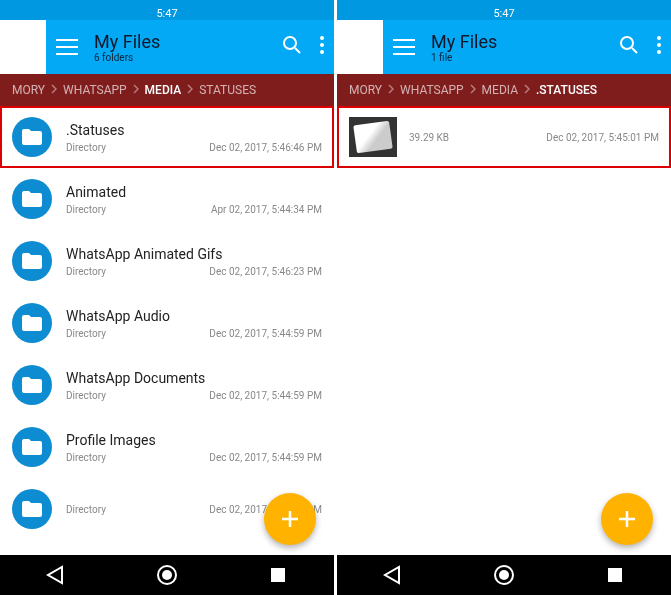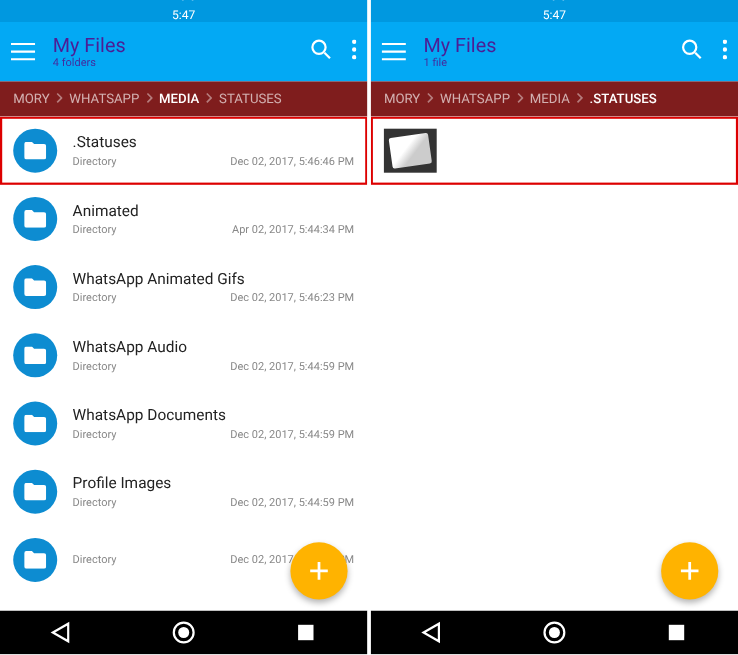--- a/index.html
+++ b/index.html
@@ -1,20 +1,20 @@
 <!DOCTYPE html>
 <html><head>
 <meta charset="utf-8">
 <style>
   * { box-sizing: border-box; margin: 0; padding: 0; }
   body { font-family: Roboto, Arial, sans-serif; background: #fff; width: 671px; height: 595px; display: flex; gap: 3px; }
   .phone { width: 334px; height: 595px; background: #fff; position: relative; overflow: hidden; display: flex; flex-direction: column; }
   .statusbar { height: 20px; background: #0098e0; display: flex; justify-content: flex-end; align-items: center; padding: 0 6px; gap: 4px; color: #fff; font-size: 11px; flex-direction: column; }
   .statusbar .ic { display: inline-flex; }
-  .appbar { background: #03a9f4; height: 54px; display: flex; align-items: center; padding: 0 10px; color: #4c1d95; }
+  .appbar { background: #03a9f4; height: 54px; display: flex; align-items: center; padding: 0 10px; color: #0f172a; margin-left: 46px; }
   .hamburger { width: 22px; height: 16px; margin-right: 16px; }
   .title-block { flex: 1; }
   .title { font-size: 18px; font-weight: 400; }
   .subtitle { font-size: 10px; opacity: 0.9; }
   .appbar-actions { display: flex; gap: 18px; align-items: center; }
   .breadcrumbs { background: #7f1d1d; height: 32px; display: flex; align-items: center; padding: 0 6px; color: rgba(255,255,255,0.65); font-size: 12px; overflow: hidden; white-space: nowrap; }
   .crumb { padding: 0 6px; }
   .crumb.active { color: #fff; font-weight: 500; }
   .chev { opacity: 0.65; }
   .list { flex: 1; overflow: hidden; background: #fff; position: relative; }
@@ -58,21 +58,21 @@
       </span>
     <span>70%</span>
     <span>5:47</span>
   </div>
   <div class="appbar">
     <div class="hamburger"><svg width="22" height="16" viewBox="0 0 22 16">
           <path d="M0 1h22M0 8h22M0 15h22" stroke="#fff" stroke-width="2"></path>
         </svg></div>
     <div class="title-block">
       <div class="title">My Files</div>
-      <div class="subtitle">4 folders</div>
+      <div class="subtitle">6 folders</div>
     </div>
     <div class="appbar-actions">
       <span><svg width="20" height="20" viewBox="0 0 20 20">
             <circle cx="8" cy="8" r="6" fill="none" stroke="#fff" stroke-width="2"></circle>
             <path d="M13 13l5 5" stroke="#fff" stroke-width="2"></path>
           </svg></span>
       <span><svg width="4" height="18" viewBox="0 0 4 18">
             <circle cx="2" cy="2" r="2" fill="#fff"></circle>
             <circle cx="2" cy="9" r="2" fill="#fff"></circle>
             <circle cx="2" cy="16" r="2" fill="#fff"></circle>
@@ -270,20 +270,24 @@
       <span class="crumb">MEDIA</span>
       <span class="chev"><svg width="6" height="10" viewBox="0 0 6 10">
           <path d="M1 1l4 4-4 4" fill="none" stroke="rgba(255,255,255,0.65)" stroke-width="1.5"></path>
         </svg></span>
       <span class="crumb active">.STATUSES</span>
     </div>
   <div class="list" id="list-right">
       <div class="row highlight">
         <div class="thumb"></div>
         <div class="row-text">
+          <div class="row-meta">
+            <span>39.29 KB</span>
+            <span>Dec 02, 2017, 5:45:01 PM</span>
+          </div>
         </div>
       </div>
     </div>
   <div class="fab">
       <svg width="22" height="22" viewBox="0 0 22 22">
         <path d="M11 3v16M3 11h16" stroke="#fff" stroke-width="2.5"></path>
       </svg>
     </div>
   <div class="navbar">
     <span class="navbtn"><svg width="24" height="24" viewBox="0 0 24 24">

